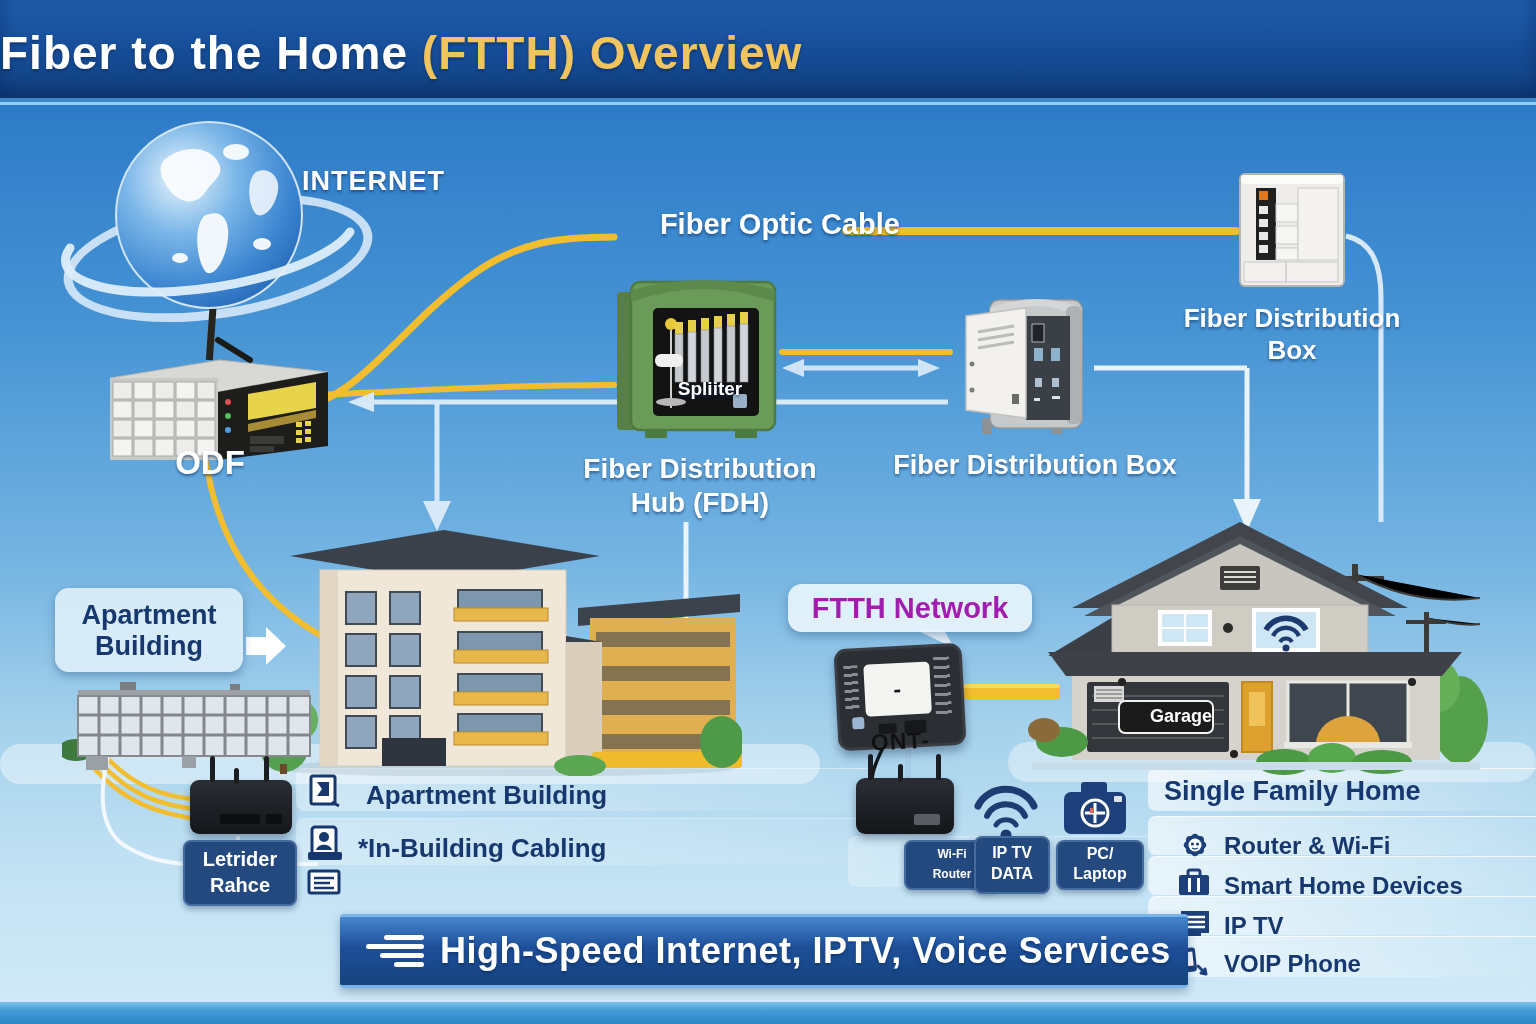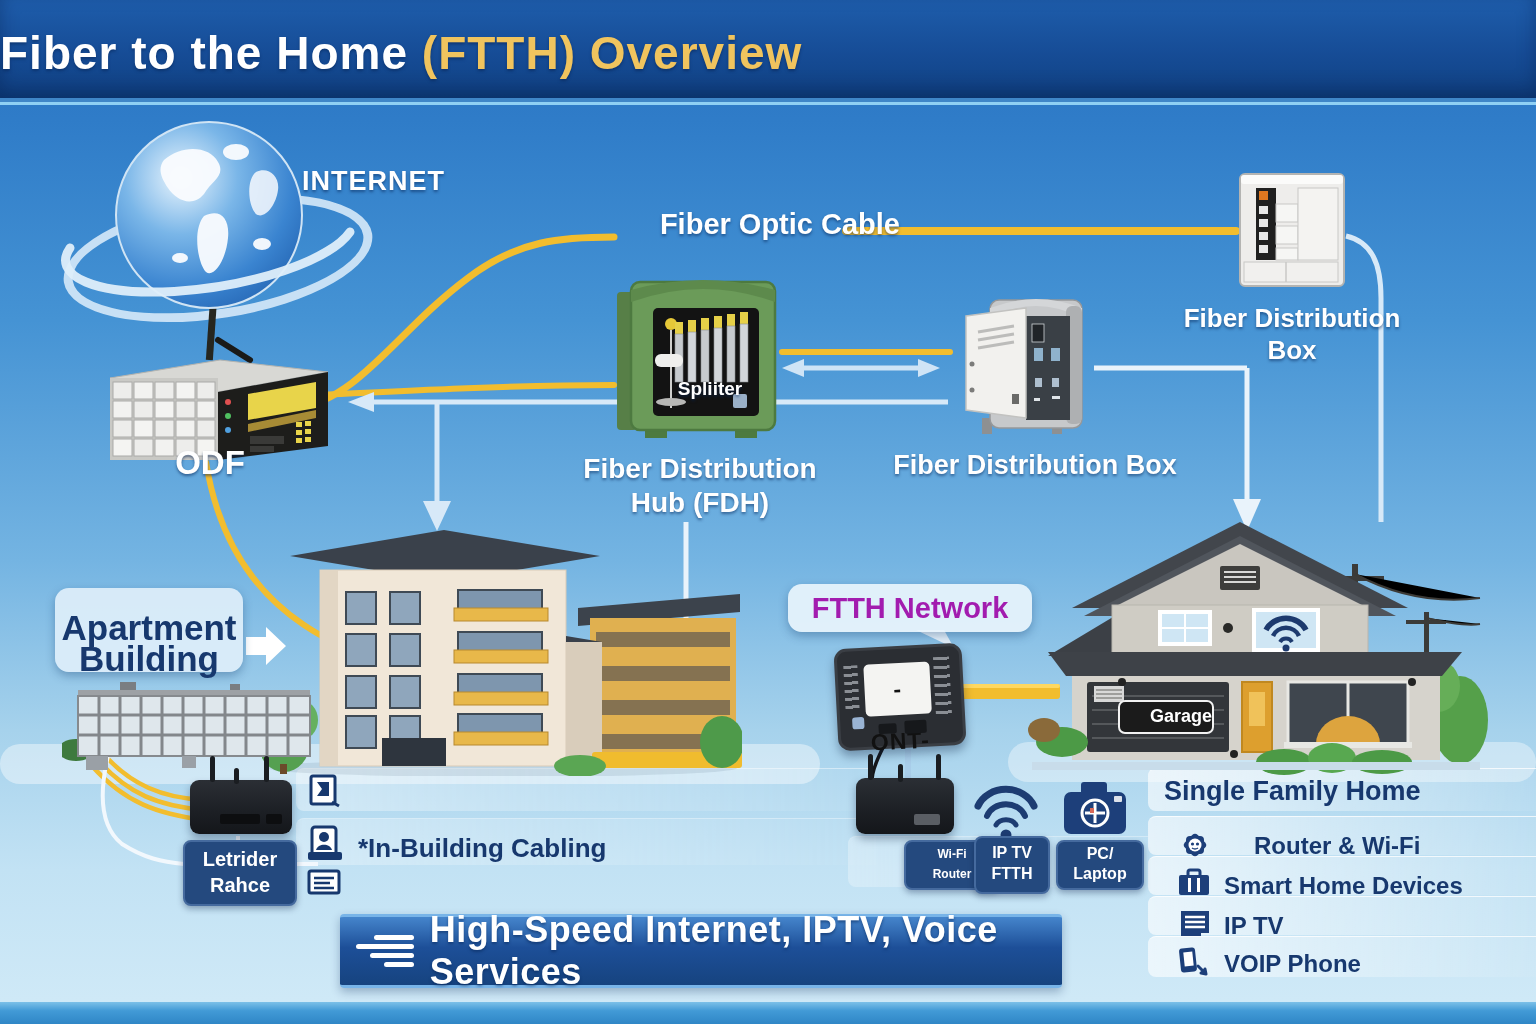--- a/index.html
+++ b/index.html
@@ -269,21 +269,21 @@
     <rect x="304" y="126" width="36" height="124" fill="#d9cdbb"></rect>
     <rect x="330" y="236" width="150" height="16" rx="3" fill="#f0bc2e"></rect>
     <ellipse cx="22" cy="226" rx="26" ry="30" fill="#55a050"></ellipse>
       <ellipse cx="38" cy="204" rx="18" ry="20" fill="#66b060"></ellipse>
     <rect x="18" y="248" width="7" height="10" fill="#6b4a2a"></rect>
     <ellipse cx="460" cy="226" rx="22" ry="26" fill="#4e9a4a"></ellipse>
     <ellipse cx="318" cy="250" rx="26" ry="11" fill="#5aa653"></ellipse>
   </svg>
 
   <div class="abs card" style="left:55px;top:588px;width:188px;height:84px;">
-    <div class="nlbl" style="text-align:center;font-size:35px;line-height:31px;padding-top:24px;">
+    <div class="nlbl" style="text-align:center;font-size:27px;line-height:31px;padding-top:12px;">
       <div>Apartment</div>
       <div>Building</div>
     </div>
   </div>
 
   <svg class="abs" style="left:62px;top:682px" width="262" height="92" viewBox="0 0 262 92">
     <ellipse cx="14" cy="68" rx="18" ry="11" fill="#3e7a3e"></ellipse>
     <rect x="58" y="0" width="16" height="12" fill="#7a7e82"></rect>
       <rect x="168" y="2" width="10" height="10" fill="#7a7e82"></rect>
     <rect x="16" y="8" width="232" height="6" fill="#9da1a5"></rect>
@@ -306,20 +306,21 @@
   <div class="abs badge" style="left:183px;top:840px;width:110px;height:58px;font-size:20px;line-height:26px;padding-top:4px;">
     <div>Letrider</div>
     <div>Rahce</div>
   </div>
 
   <svg class="abs" style="left:306px;top:772px" width="36" height="38" viewBox="0 0 36 38">
     <rect x="5" y="4" width="24" height="28" rx="2" fill="#ffffff" stroke="#17386e" stroke-width="3"></rect>
     <polygon points="11,10 23,10 23,24 11,24 16,17" fill="#17386e"></polygon>
     <path d="M26,30 L33,34" stroke="#17386e" stroke-width="3"></path>
   </svg>
+  <div class="abs nlbl" style="left:366px;top:780px;font-size:26px;">Apartment Building</div>
   <svg class="abs" style="left:306px;top:824px" width="38" height="40" viewBox="0 0 38 40">
     <rect x="6" y="3" width="24" height="30" rx="3" fill="#ffffff" stroke="#17386e" stroke-width="3"></rect>
     <circle cx="18" cy="13" r="5" fill="#17386e"></circle>
     <path d="M10,26 C12,19 24,19 26,26" fill="#17386e"></path>
     <rect x="2" y="28" width="34" height="8" rx="2" fill="#17386e"></rect>
   </svg>
   <div class="abs nlbl" style="left:358px;top:833px;font-size:26px;">*In-Building Cabling</div>
   <svg class="abs" style="left:306px;top:868px" width="36" height="30" viewBox="0 0 36 30">
     <rect x="3" y="3" width="30" height="22" rx="2" fill="#ffffff" stroke="#17386e" stroke-width="3"></rect>
     <path d="M8,10 H28 M8,15 H24 M8,20 H28" stroke="#17386e" stroke-width="2.5"></path>
@@ -414,58 +415,58 @@
     <rect x="30" y="26" width="4" height="5" fill="#d86a5a"></rect>
     <rect x="54" y="14" width="8" height="6" rx="1" fill="#ffffff" opacity=".85"></rect>
   </svg>
 
   <div class="abs badge" style="left:904px;top:840px;width:92px;height:44px;font-size:12px;line-height:20px;padding-top:2px;">
     <div>Wi-Fi</div>
     <div>Router</div>
   </div>
   <div class="abs badge" style="left:974px;top:836px;width:72px;height:50px;font-size:16px;line-height:21px;padding-top:4px;">
     <div>IP TV</div>
-    <div>FTTH</div>
+    <div>DATA</div>
   </div>
   <div class="abs badge" style="left:1056px;top:840px;width:84px;height:44px;font-size:16px;line-height:20px;padding-top:2px;">
     <div>PC/</div>
     <div>Laptop</div>
   </div>
 
   <div class="abs nlbl" style="left:1164px;top:776px;font-size:27px;">Single Family Home</div>
   <svg class="abs" style="left:1178px;top:828px" width="34" height="34" viewBox="0 0 34 34">
     <rect x="8" y="8" width="18" height="18" rx="4" fill="#1d3f7a" transform="rotate(45 17 17)"></rect>
     <rect x="8" y="8" width="18" height="18" rx="4" fill="#1d3f7a"></rect>
     <circle cx="17" cy="17" r="6.5" fill="#ffffff"></circle>
     <circle cx="14.5" cy="16" r="1.6" fill="#1d3f7a"></circle>
       <circle cx="19.5" cy="16" r="1.6" fill="#1d3f7a"></circle>
     <path d="M14,20 Q17,22 20,20" stroke="#1d3f7a" stroke-width="1.5" fill="none"></path>
   </svg>
-  <div class="abs nlbl" style="left:1224px;top:832px;font-size:24px;margin-left:30px;">Router &amp; Wi-Fi</div>
+  <div class="abs nlbl" style="left:1224px;top:832px;font-size:24px;">Router &amp; Wi-Fi</div>
   <svg class="abs" style="left:1176px;top:868px" width="36" height="30" viewBox="0 0 36 30">
     <rect x="12" y="2" width="12" height="7" rx="2" fill="none" stroke="#1d3f7a" stroke-width="3"></rect>
     <rect x="3" y="7" width="30" height="20" rx="2" fill="#1d3f7a"></rect>
     <rect x="12" y="10" width="3" height="14" fill="#ffffff"></rect>
       <rect x="21" y="10" width="3" height="14" fill="#ffffff"></rect>
   </svg>
   <div class="abs nlbl" style="left:1224px;top:872px;font-size:24px;">Smart Home Devices</div>
   <svg class="abs" style="left:1178px;top:908px" width="34" height="30" viewBox="0 0 34 30">
     <rect x="3" y="3" width="28" height="22" fill="#1d3f7a"></rect>
     <path d="M7,9 H27 M7,14 H27 M7,19 H27" stroke="#ffffff" stroke-width="2.5"></path>
     <rect x="3" y="25" width="20" height="3" fill="#1d3f7a"></rect>
   </svg>
   <div class="abs nlbl" style="left:1224px;top:912px;font-size:24px;">IP TV</div>
   <svg class="abs" style="left:1176px;top:946px" width="36" height="34" viewBox="0 0 36 34">
     <rect x="4" y="2" width="16" height="24" rx="3" fill="#1d3f7a" transform="rotate(-6 12 14)"></rect>
     <rect x="8" y="6" width="9" height="14" fill="#ffffff" transform="rotate(-6 12 13)"></rect>
     <path d="M22,20 L30,28 M30,28 L25,27 M30,28 L29,23" stroke="#1d3f7a" stroke-width="3" fill="none" stroke-linecap="round"></path>
   </svg>
   <div class="abs nlbl" style="left:1224px;top:950px;font-size:24px;">VOIP Phone</div>
 
-  <div class="abs" style="left:340px;top:914px;width:722px;height:68px;background:linear-gradient(180deg,#4585cc,#1d4f98 45%,#16437f);
+  <div class="abs" style="left:340px;top:914px;width:848px;height:68px;background:linear-gradient(180deg,#4585cc,#1d4f98 45%,#16437f);
               border-top:3px solid #78b4e8;border-bottom:3px solid #78b4e8;border-radius:4px;
               display:flex;align-items:center;box-shadow:0 4px 10px rgba(10,40,90,.3);">
     <div style="position:relative;width:76px;height:40px;margin-left:14px;">
       <div style="position:absolute;right:6px;top:4px;width:40px;height:5px;background:#fff;border-radius:3px;"></div>
       <div style="position:absolute;right:6px;top:13px;width:56px;height:5px;background:#fff;border-radius:3px;"></div>
       <div style="position:absolute;right:6px;top:22px;width:44px;height:5px;background:#fff;border-radius:3px;"></div>
       <div style="position:absolute;right:6px;top:31px;width:30px;height:5px;background:#fff;border-radius:3px;"></div>
       <div style="position:absolute;right:54px;top:13px;width:10px;height:5px;background:#fff;border-radius:3px;"></div>
     </div>
     <div class="wlbl" style="font-size:36px;margin-left:10px;letter-spacing:.5px;">High-Speed Internet, IPTV, Voice Services</div>

